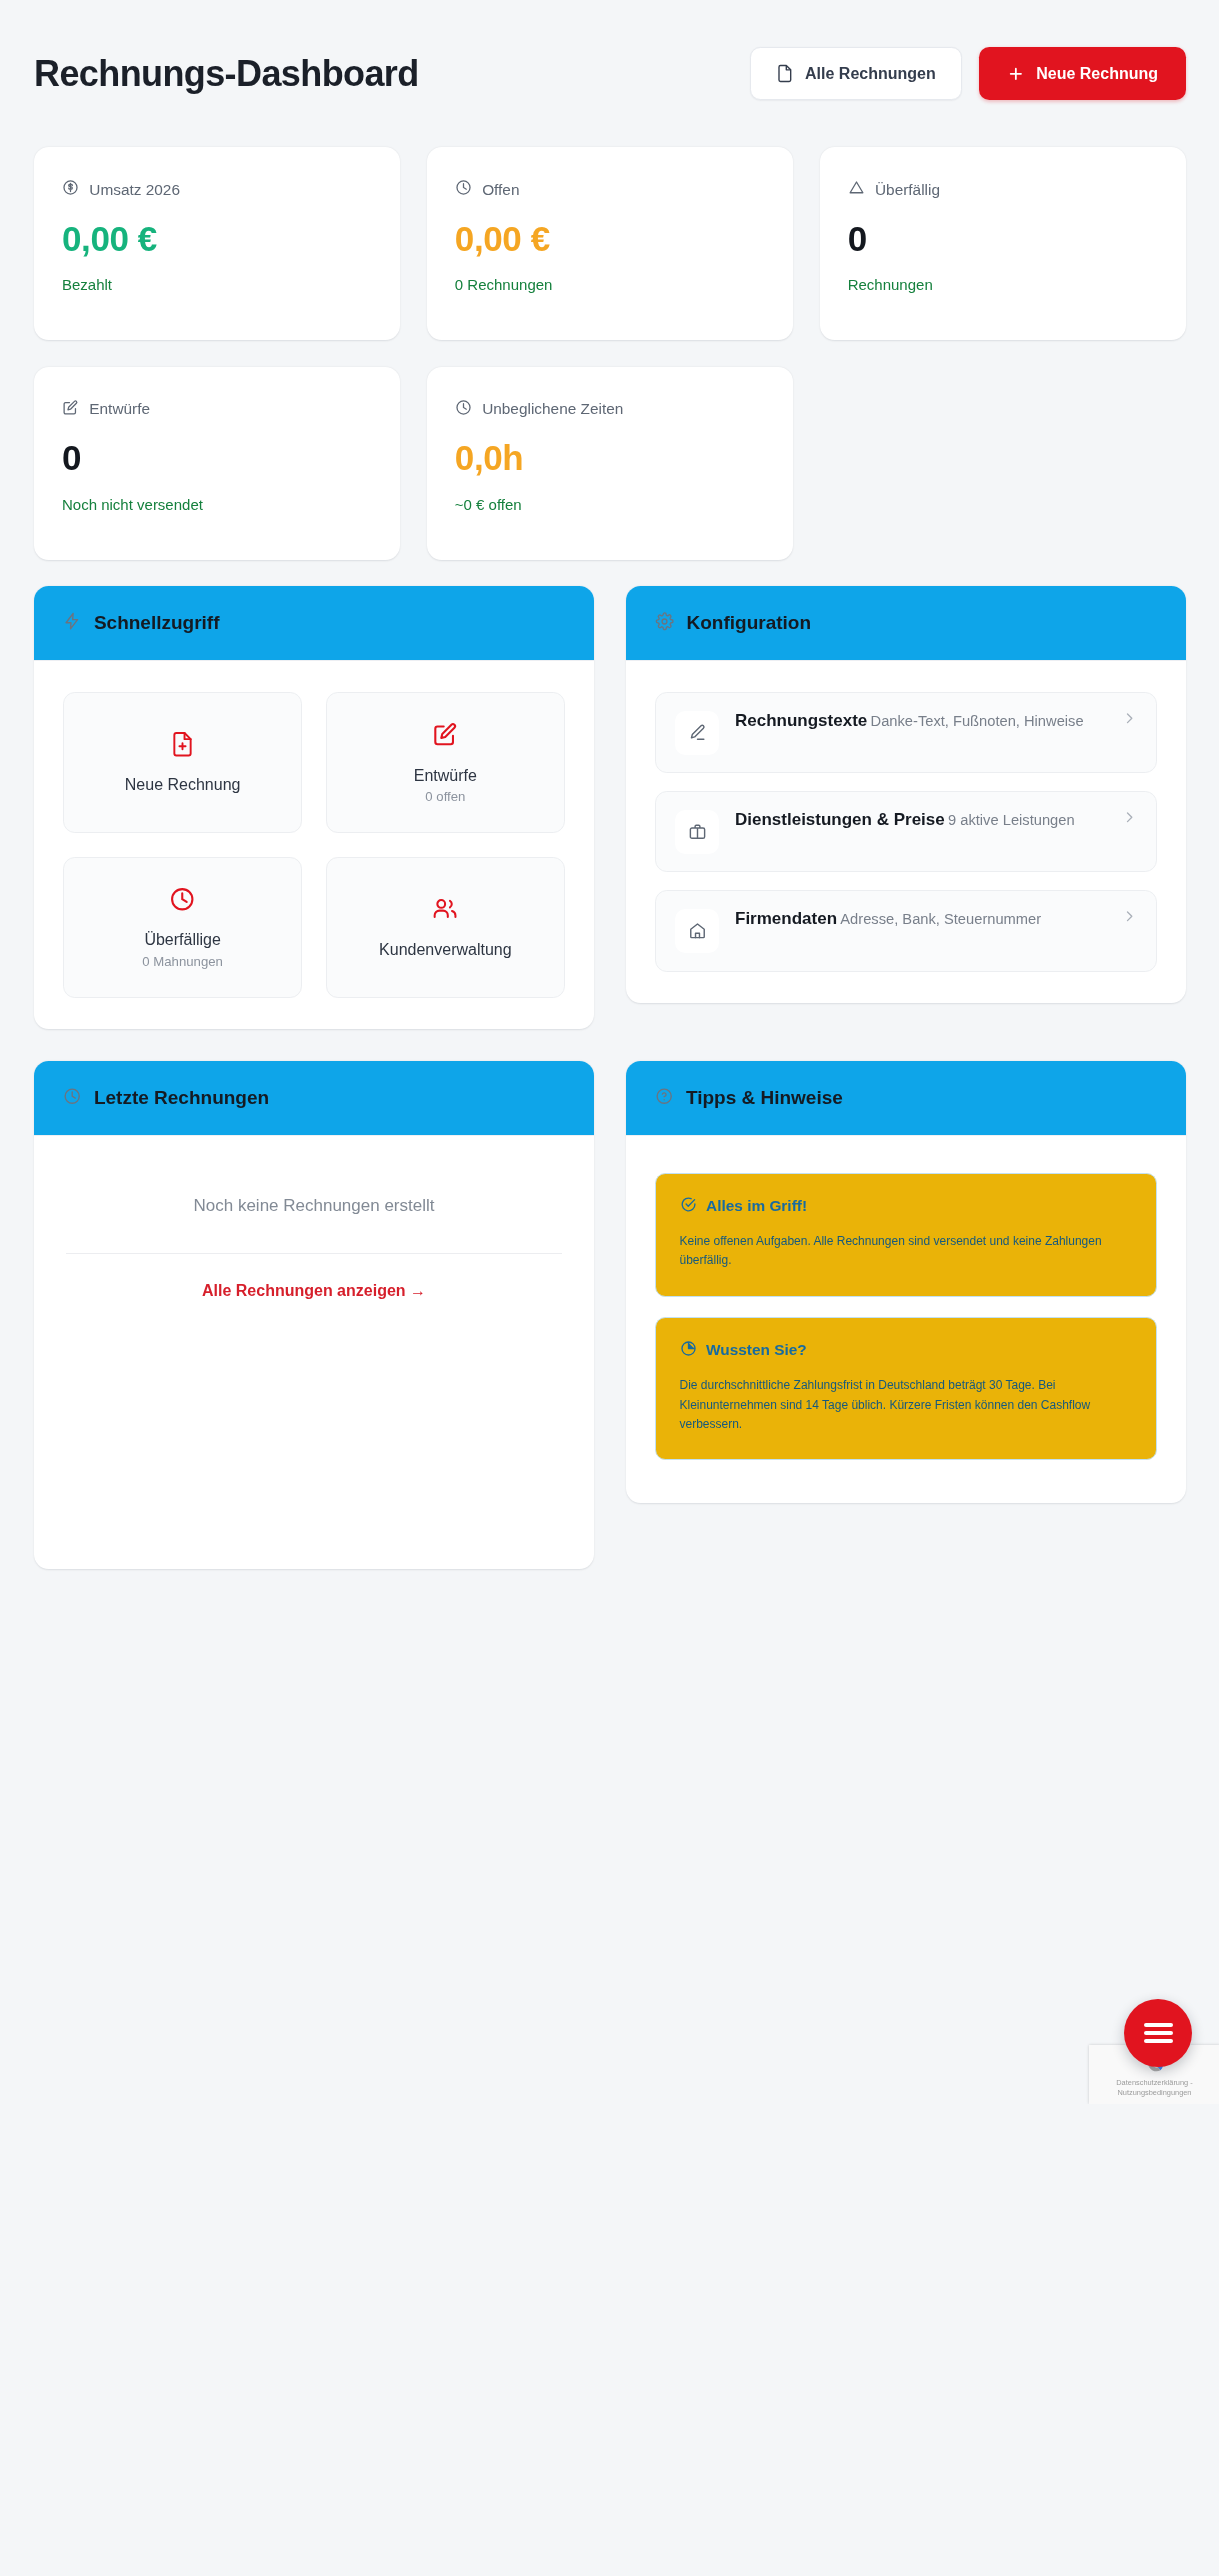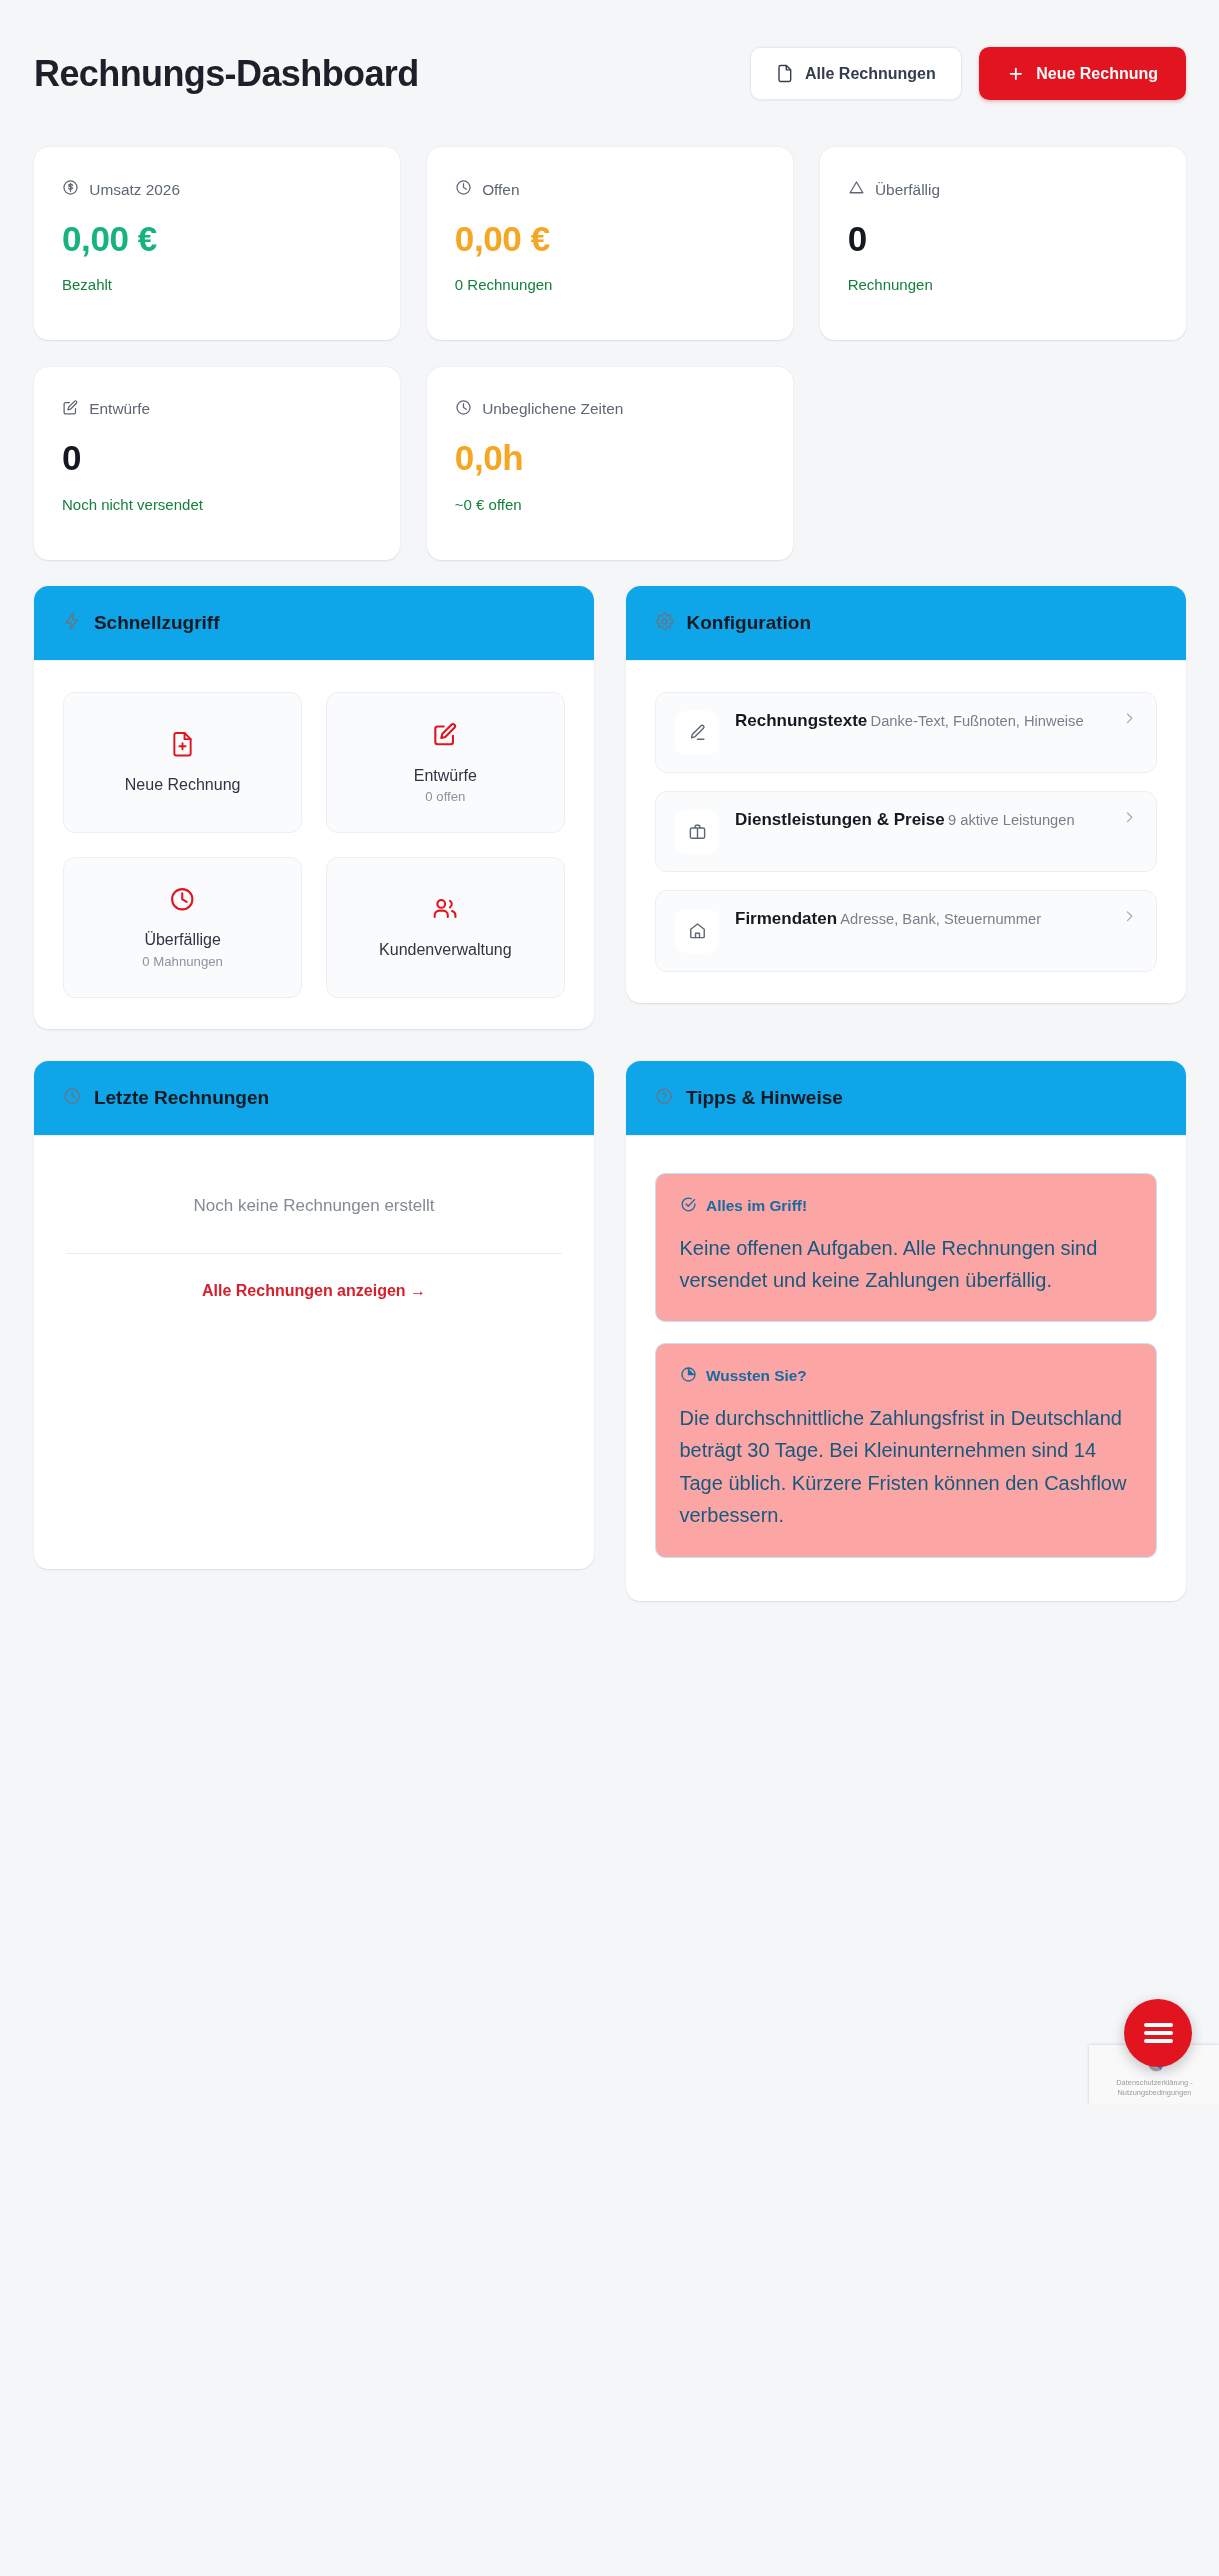--- a/index.html
+++ b/index.html
@@ -191,35 +191,35 @@
     font-weight: 600;
     color: #d61f2b;
     padding-top: 29px;
     cursor: pointer;
     text-decoration: none;
   }
 
   
   .panel-tips .panel-body { padding: 37px 29px 43px; }
   .tip {
-    background: #fca5a5;
+    background: #eab308;
     border: 0.7px solid #c2e1f3;
     border-radius: 10.3px;
     padding: 22px 23.5px 25px;
     margin-bottom: 20.6px;
   }
   .tip:last-child { margin-bottom: 0; }
   .tip-head {
     display: flex;
     align-items: center;
     gap: 9.6px;
     margin-bottom: 16px;
   }
   .tip-title { font-size: 15.4px; font-weight: 700; color: #176ba0; }
-  .tip-text { font-size: 20px; line-height: 1.62; color: #15597f; }
+  .tip-text { font-size: 12px; line-height: 1.62; color: #15597f; }
 
   
   .fab {
     position: absolute;
     right: 28px;
     bottom: 37px;
     width: 68px; height: 68px;
     border-radius: 50%;
     background: #e1141f;
     box-shadow: 0 4.4px 13.2px rgba(16,24,40,.24);

